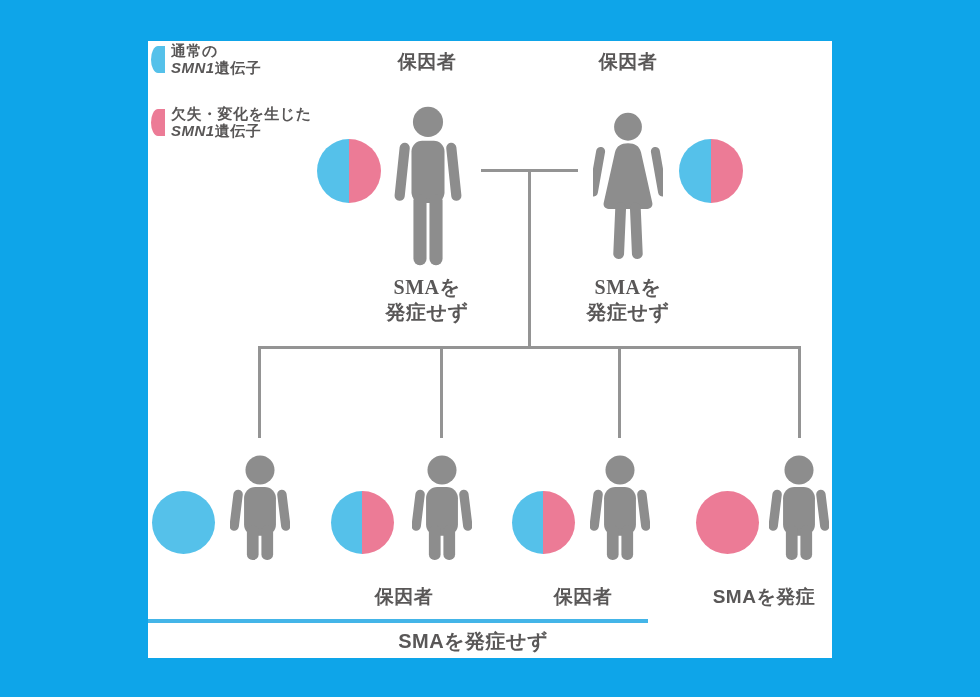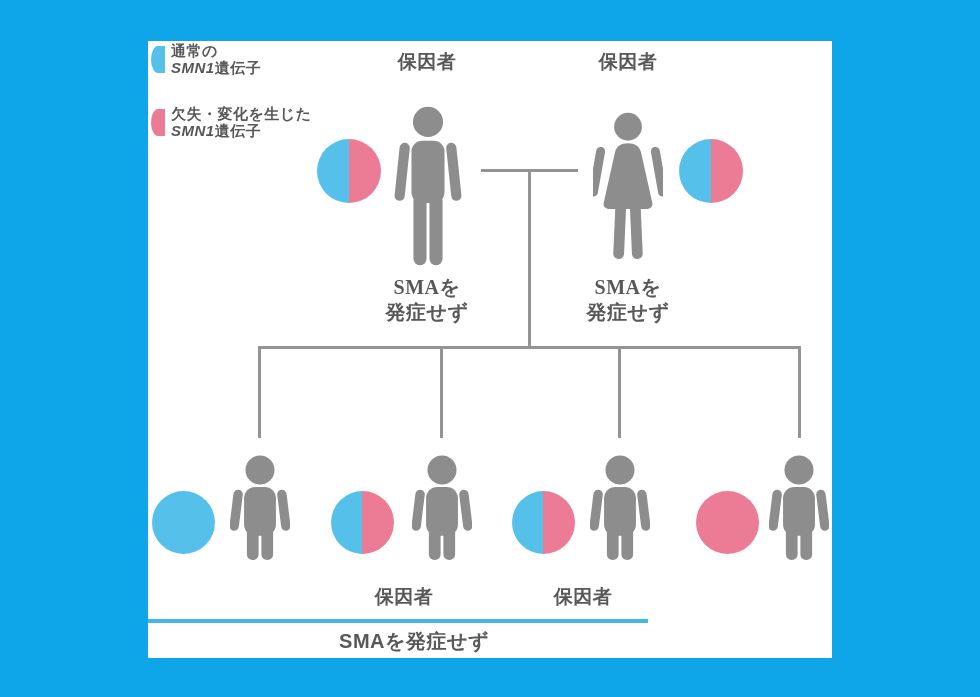--- a/index.html
+++ b/index.html
@@ -147,18 +147,19 @@
         <rect x="15" y="34" width="34" height="52" rx="12"></rect>
         <rect x="18" y="75" width="12.5" height="37" rx="6"></rect>
         <rect x="33.5" y="75" width="12.5" height="37" rx="6"></rect>
         <rect x="4" y="37" width="10" height="44" rx="5" transform="rotate(7 9 39)"></rect>
         <rect x="50" y="37" width="10" height="44" rx="5" transform="rotate(-7 55 39)"></rect>
       </svg>
     </div>
 
     <div class="center-txt child-label jp" style="left:156px; top:546px;">保因者</div>
     <div class="center-txt child-label jp" style="left:335px; top:546px;">保因者</div>
+    <div class="center-txt child-label jp" style="left:516px; top:546px;">SMAを発症</div>
 
     <div class="blue-line" style="left:0px; top:578px; width:500px; height:4px;"></div>
-    <div class="center-txt footer-label jp" style="left:116px; top:589px;">SMAを発症せず</div>
+    <div class="center-txt footer-label jp" style="left:100px; top:589px;text-align:right;">SMAを発症せず</div>
 
   </div>
 </div>
 
 </body></html>

